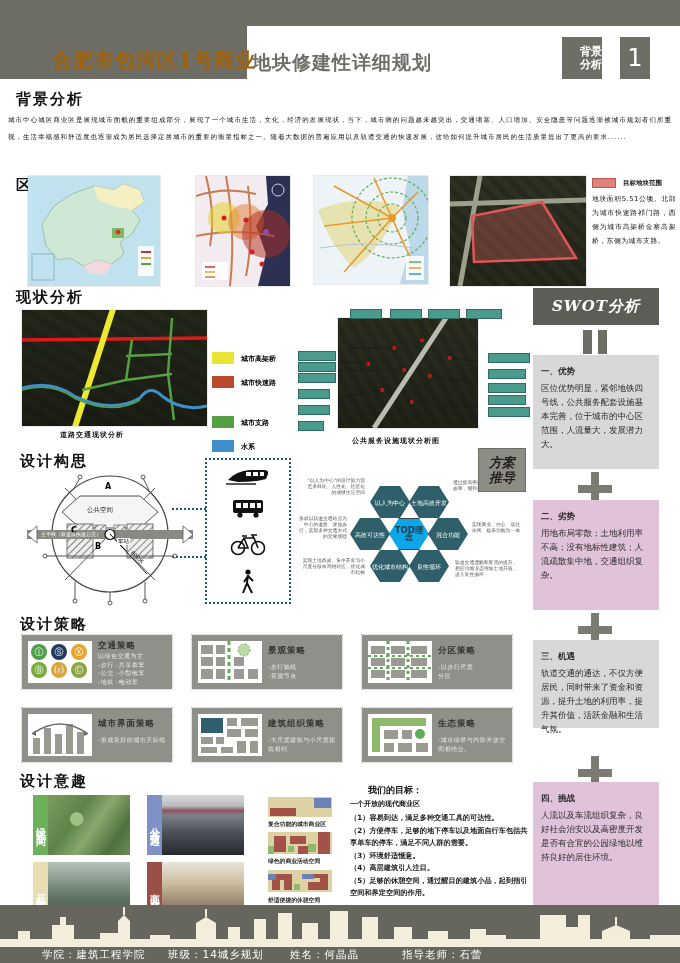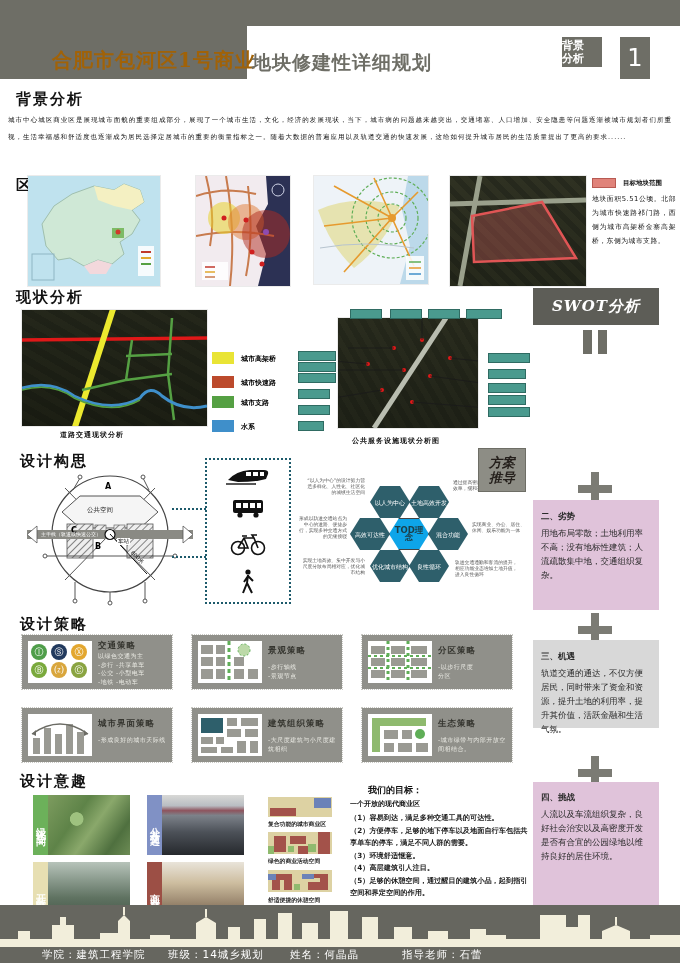--- a/index.html
+++ b/index.html
@@ -37,21 +37,21 @@
 </style>
 </head>
 <body>
 
 <div class="poster">
 
   <div class="abs grey" style="left:0;top:0;width:680px;height:26px;"></div>
   <div class="abs grey" style="left:0;top:0;width:247px;height:79px;"></div>
   <div class="abs" style="left:52px;top:47px;font-size:20px;font-weight:bold;color:#a16207;letter-spacing:1px;font-family:'DejaVu Serif','Liberation Serif',serif;">合肥市包河区1号商业</div>
   <div class="abs" style="left:252px;top:50px;font-size:19px;font-weight:bold;color:#6e6e66;letter-spacing:1px;font-family:'DejaVu Serif','Liberation Serif',serif;">地块修建性详细规划</div>
-  <div class="abs grey" style="left:562px;top:37px;width:40px;height:30px;color:#fff;font-size:11px;font-weight:bold;display:flex;flex-direction:column;align-items:flex-start;justify-content:center;line-height:13px;">
+  <div class="abs grey" style="left:562px;top:37px;width:40px;height:42px;color:#fff;font-size:11px;font-weight:bold;display:flex;flex-direction:column;align-items:flex-end;justify-content:center;line-height:13px;">
     <span>背景</span>
     <span>分析</span>
   </div>
   <div class="abs grey" style="left:620px;top:37px;width:30px;height:42px;color:#fff;font-size:24px;display:flex;align-items:center;justify-content:center;">1</div>
 
   <div class="abs h-sec" style="left:16px;top:90px;">背景分析</div>
   <div class="abs" style="left:8px;top:112px;width:664px;font-size:6.5px;line-height:17px;letter-spacing:1px;color:#111;text-align:justify;">城市中心城区商业区是展现城市面貌的重要组成部分，展现了一个城市生活，文化，经济的发展现状，当下，城市病的问题越来越突出，交通堵塞、人口增加、安全隐患等问题逐渐被城市规划者们所重视，生活幸福感和舒适度也逐渐成为居民选择定居城市的重要的衡量指标之一。随着大数据的普遍应用以及轨道交通的快速发展，这给如何提升城市居民的生活质量提出了更高的要求......</div>
 
   <div class="abs h-sec" style="left:16px;top:160px;margin-top:16px;">区位分析</div>
 
@@ -136,21 +136,21 @@
       <path d="M0 80 Q30 72 52 88 Q90 106 118 90" stroke="#55a043" stroke-width="1.5" fill="none"></path>
     </svg>
   </div>
   <div class="abs" style="left:60px;top:430px;font-size:7px;font-weight:bold;color:#111;letter-spacing:1px;">道路交通现状分析</div>
 
   <div class="abs" style="left:212px;top:352px;width:110px;">
     <div class="legend-row" style="margin-bottom:12px;">
       <span style="display:inline-block;width:22px;height:12px;background:#e9e435;"></span>
       <span style="font-size:7px;font-weight:bold;">城市高架桥</span>
     </div>
-    <div class="legend-row" style="margin-bottom:8px;">
+    <div class="legend-row" style="margin-bottom:28px;">
       <span style="display:inline-block;width:22px;height:12px;background:#bc4a2c;"></span>
       <span style="font-size:7px;font-weight:bold;">城市快速路</span>
     </div>
     <div class="legend-row" style="margin-bottom:12px;">
       <span style="display:inline-block;width:22px;height:12px;background:#55a043;"></span>
       <span style="font-size:7px;font-weight:bold;">城市支路</span>
     </div>
     <div class="legend-row">
       <span style="display:inline-block;width:22px;height:12px;background:#3f8fca;"></span>
       <span style="font-size:7px;font-weight:bold;">水系</span>
@@ -189,32 +189,36 @@
     <div class="facility" style="left:198px;top:90px;width:36px;"></div>
     <div class="facility" style="left:198px;top:102px;width:40px;"></div>
   </div>
   <div class="abs" style="left:352px;top:436px;font-size:7px;font-weight:bold;color:#111;letter-spacing:1px;">公共服务设施现状分析图</div>
 
   <div class="abs" style="left:533px;top:288px;width:126px;height:37px;background:#5d5d57;color:#fff;display:flex;align-items:center;justify-content:center;
        font-family:'DejaVu Serif','Liberation Serif',serif;font-style:italic;font-weight:bold;font-size:15px;letter-spacing:1px;">SWOT分析</div>
   <div class="abs pausebar" style="left:583px;top:330px;"></div>
   <div class="abs pausebar" style="left:598px;top:330px;"></div>
 
+  <div class="abs swot-block tone-grey" style="left:533px;top:355px;height:114px;">
+    <b>一、优势</b>
+    <span>区位优势明显，紧邻地铁四号线，公共服务配套设施基本完善，位于城市的中心区范围，人流量大，发展潜力大。</span>
+  </div>
   <div class="abs plus" style="left:578px;top:472px;"></div>
   <div class="abs swot-block tone-pink" style="left:533px;top:500px;height:110px;">
     <b>二、劣势</b>
     <span>用地布局零散；土地利用率不高；没有地标性建筑；人流疏散集中地，交通组织复杂。</span>
   </div>
   <div class="abs plus" style="left:578px;top:613px;"></div>
   <div class="abs swot-block tone-grey" style="left:533px;top:640px;height:88px;">
     <b>三、机遇</b>
     <span>轨道交通的通达，不仅方便居民，同时带来了资金和资源，提升土地的利用率，提升其价值，活跃金融和生活气氛。</span>
   </div>
   <div class="abs plus" style="left:578px;top:756px;"></div>
-  <div class="abs swot-block tone-pink" style="left:533px;top:782px;height:136px;font-family:Liberation Mono, monospace;">
+  <div class="abs swot-block tone-pink" style="left:533px;top:782px;height:136px;">
     <b>四、挑战</b>
     <span>人流以及车流组织复杂，良好社会治安以及高密度开发是否有合宜的公园绿地以维持良好的居住环境。</span>
   </div>
 
   <div class="abs h-sec" style="left:20px;top:452px;">设计构思</div>
 
   <div class="abs" style="left:25px;top:470px;width:170px;height:138px;">
     <svg width="170" height="138" viewBox="0 0 170 138">
       <defs>
         <pattern id="hatch" width="5" height="5" patternUnits="userSpaceOnUse" patternTransform="rotate(45)">

